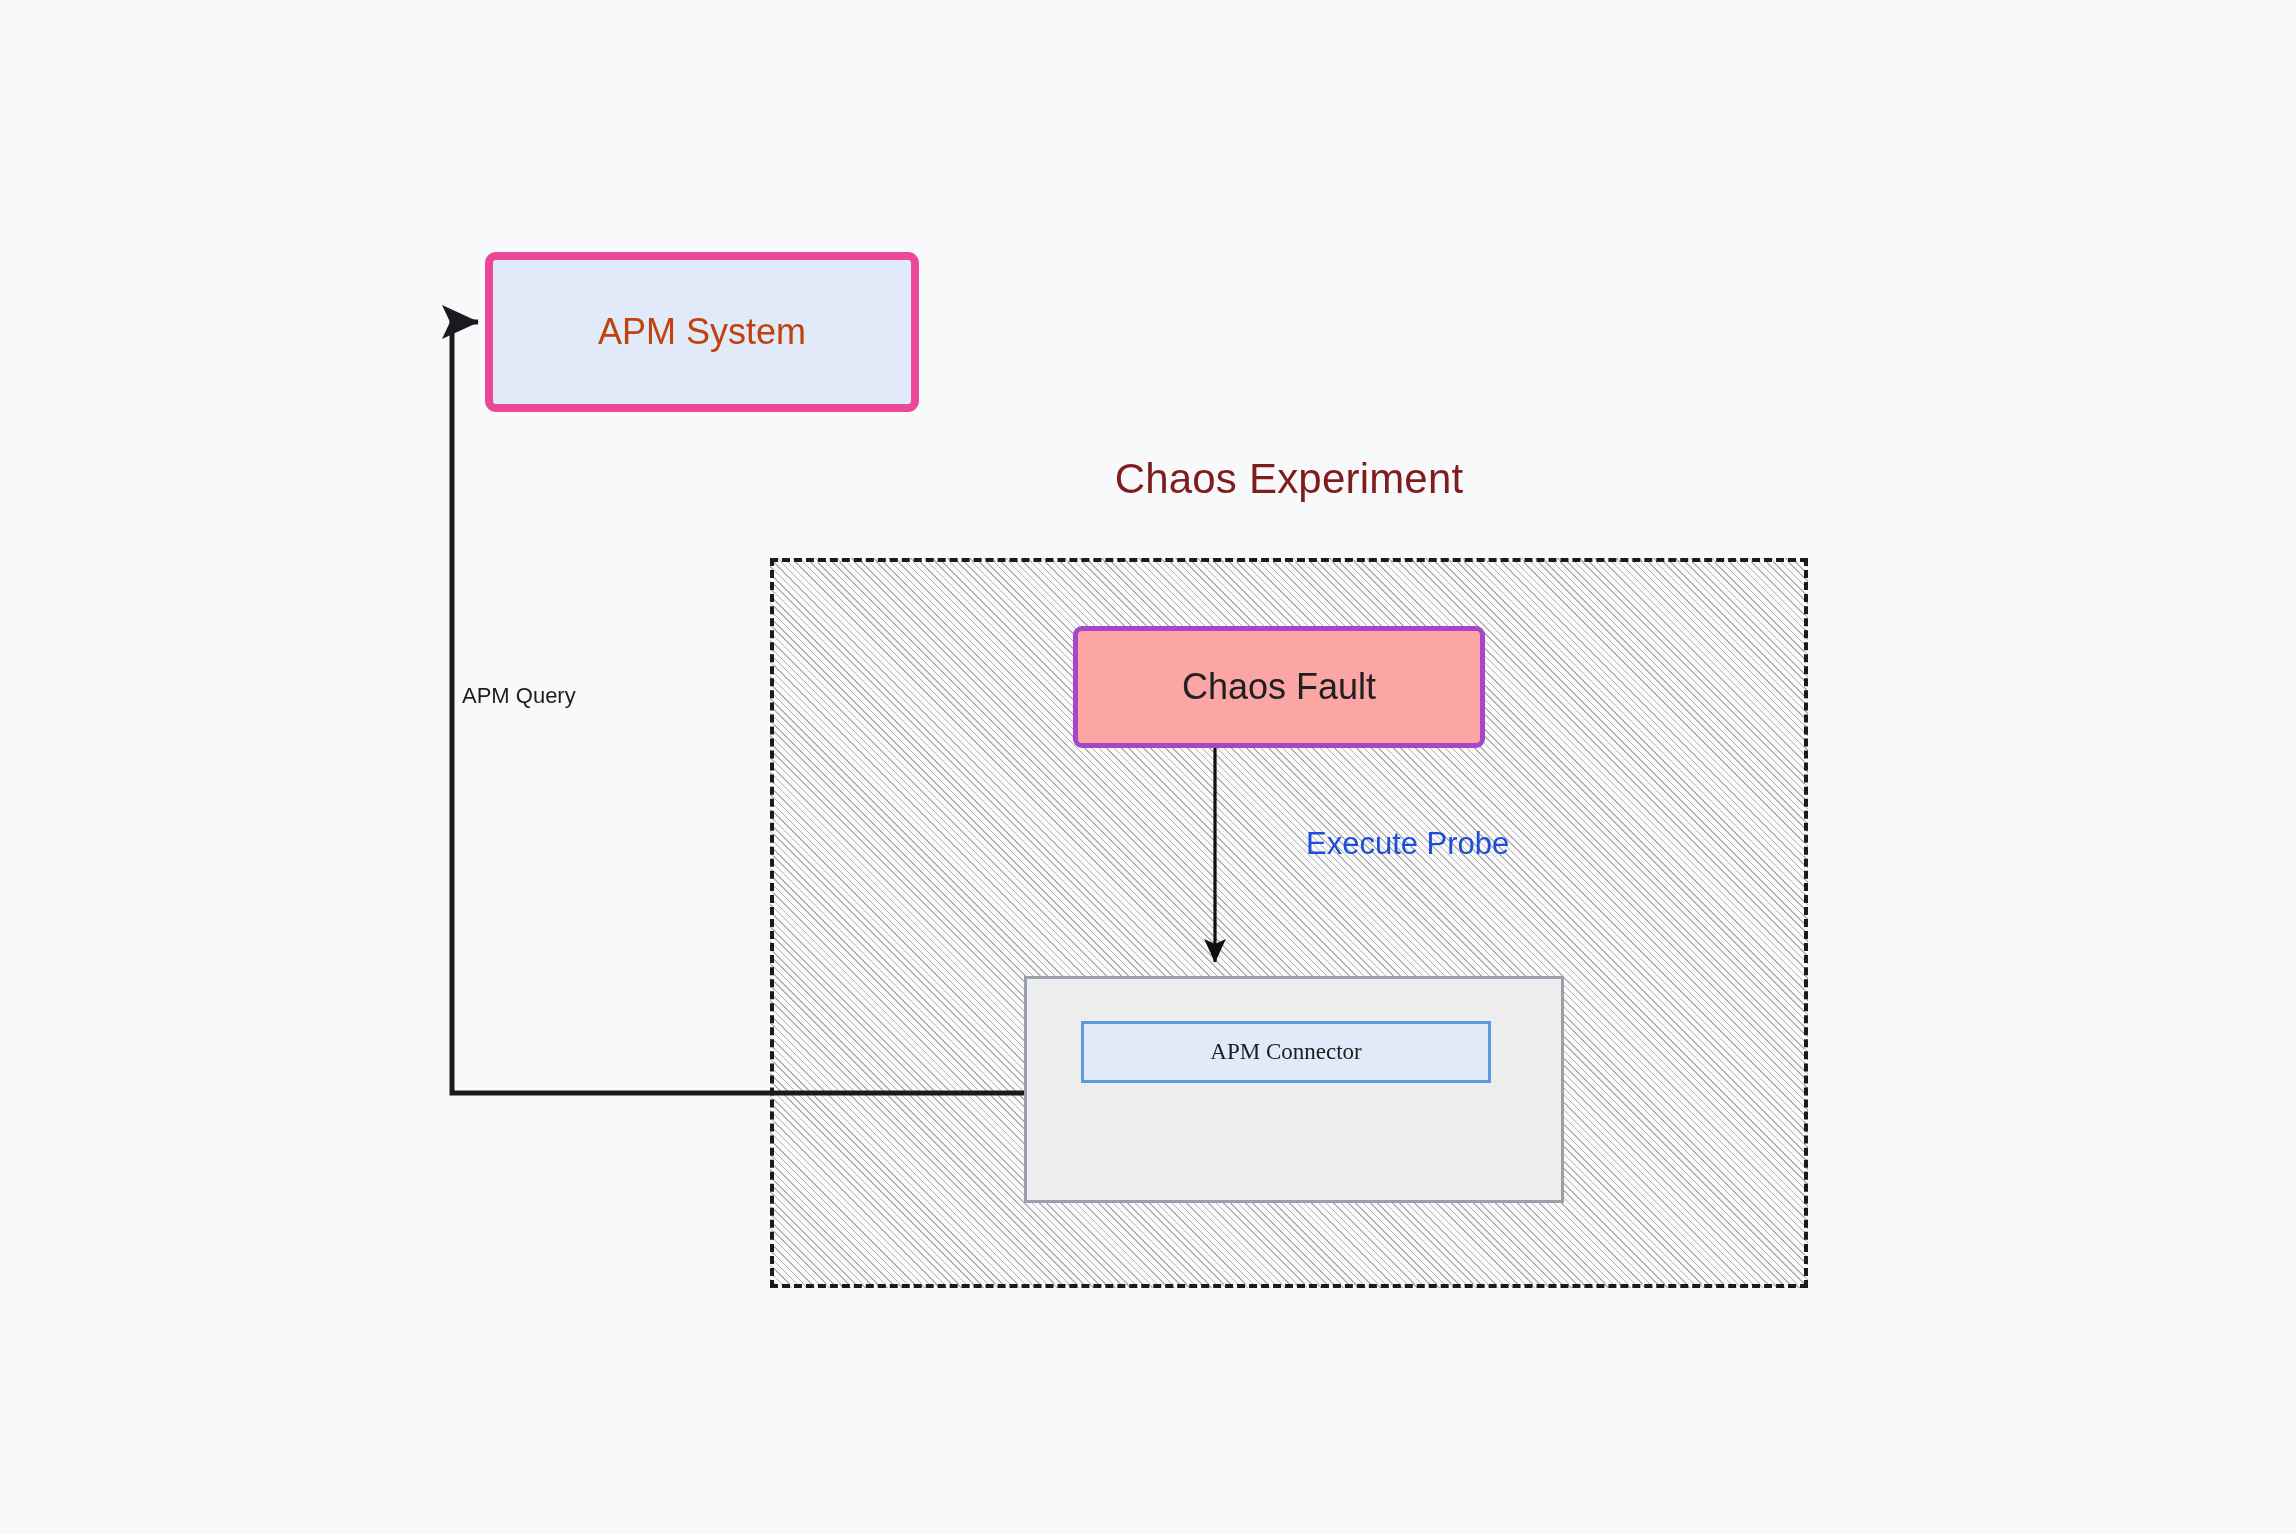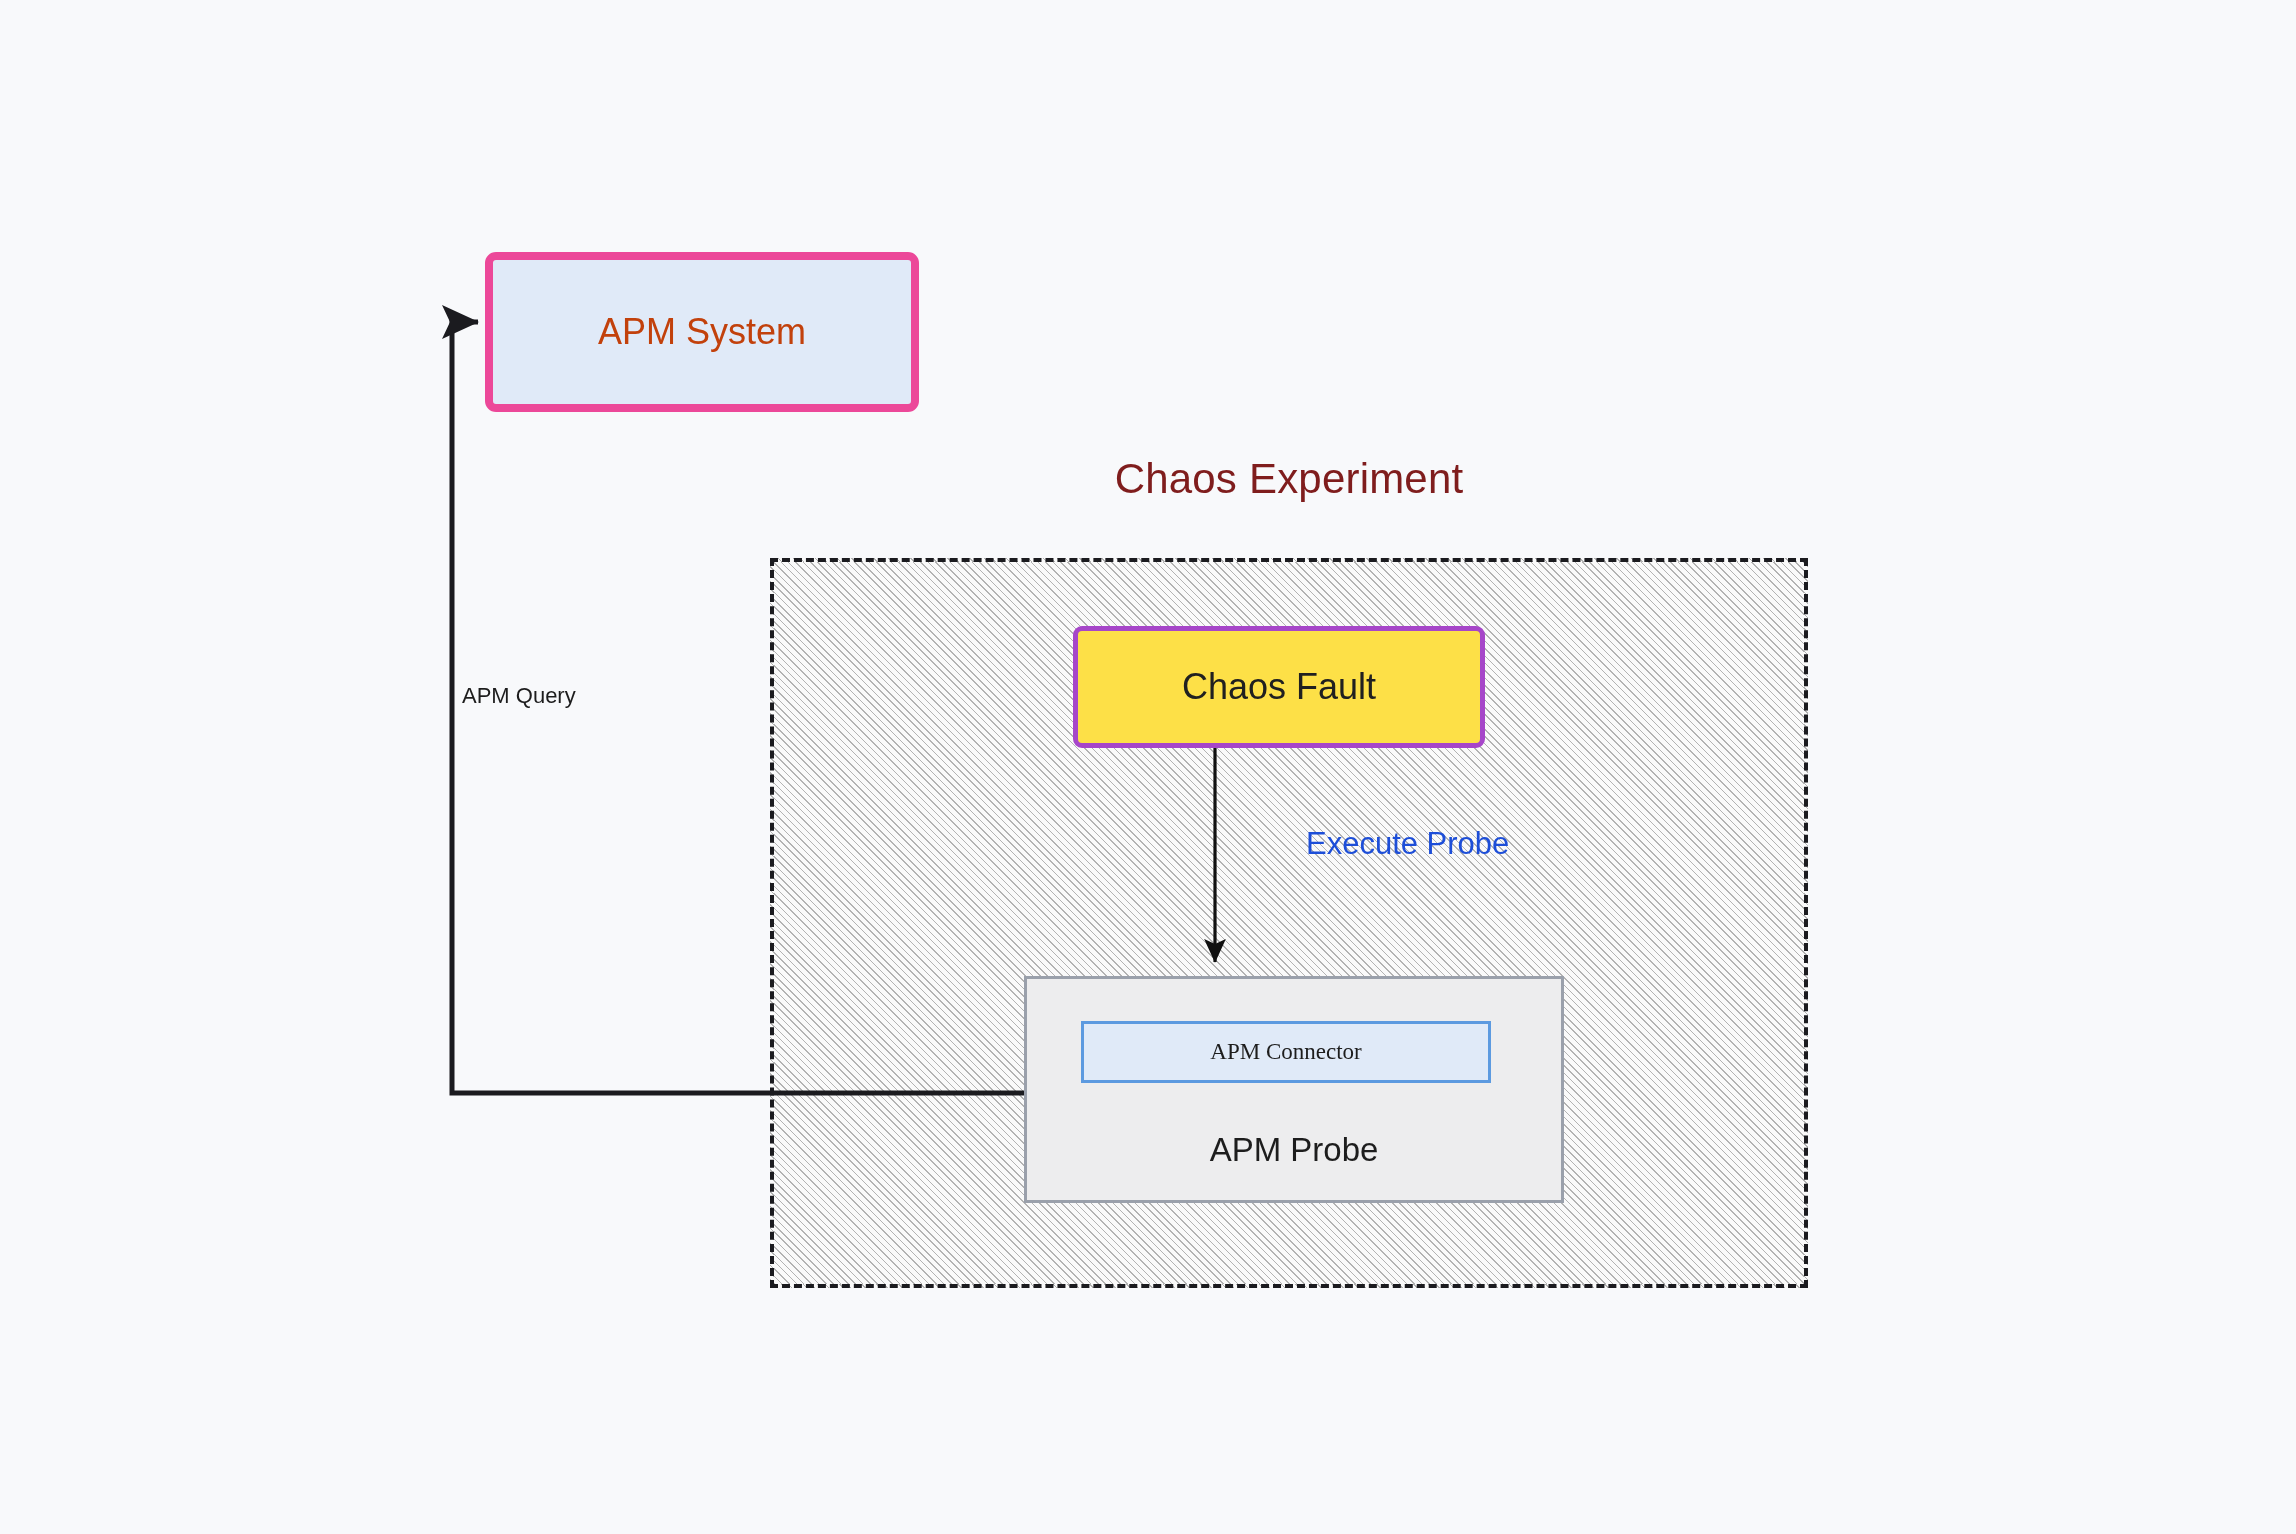--- a/index.html
+++ b/index.html
@@ -52,21 +52,21 @@
   
   #chaos-fault {
     position: absolute;
     left: 1073px;
     top: 626px;
     width: 412px;
     height: 122px;
     box-sizing: border-box;
     border: 5px solid #a646c9;
     border-radius: 9px;
-    background: #fde047;
+    background: #fca5a5;
     display: flex;
     align-items: center;
     justify-content: center;
     font-size: 36px;
     color: #202020;
     white-space: nowrap;
   }
 
   
   #execute-probe-arrow {
@@ -182,21 +182,20 @@
   <div id="execute-probe-label">Execute Probe</div>
 
   <div id="chaos-fault">
     <span>Chaos Fault</span>
   </div>
 
   <div id="apm-probe"></div>
   <div id="apm-connector">
     <span>APM Connector</span>
   </div>
-  <div id="apm-probe-label">APM Probe</div>
 
   <svg id="apm-query-path" viewBox="0 0 680 850" width="680" height="850">
     <defs>
       <marker id="arrow-query" markerWidth="9" markerHeight="9" refX="7.2" refY="3.4" orient="auto" markerUnits="strokeWidth">
         <path d="M0,0 L7.4,3.4 L0,6.8 L1.6,3.4 z" fill="#1b1b1f"></path>
       </marker>
     </defs>
     <path d="M 624 813 L 52 813 L 52 42 L 78 42" fill="none" stroke="#1b1b1f" stroke-width="5" stroke-linecap="butt" stroke-linejoin="miter" marker-end="url(#arrow-query)"></path>
   </svg>
   <div id="apm-query-label">APM Query</div>

